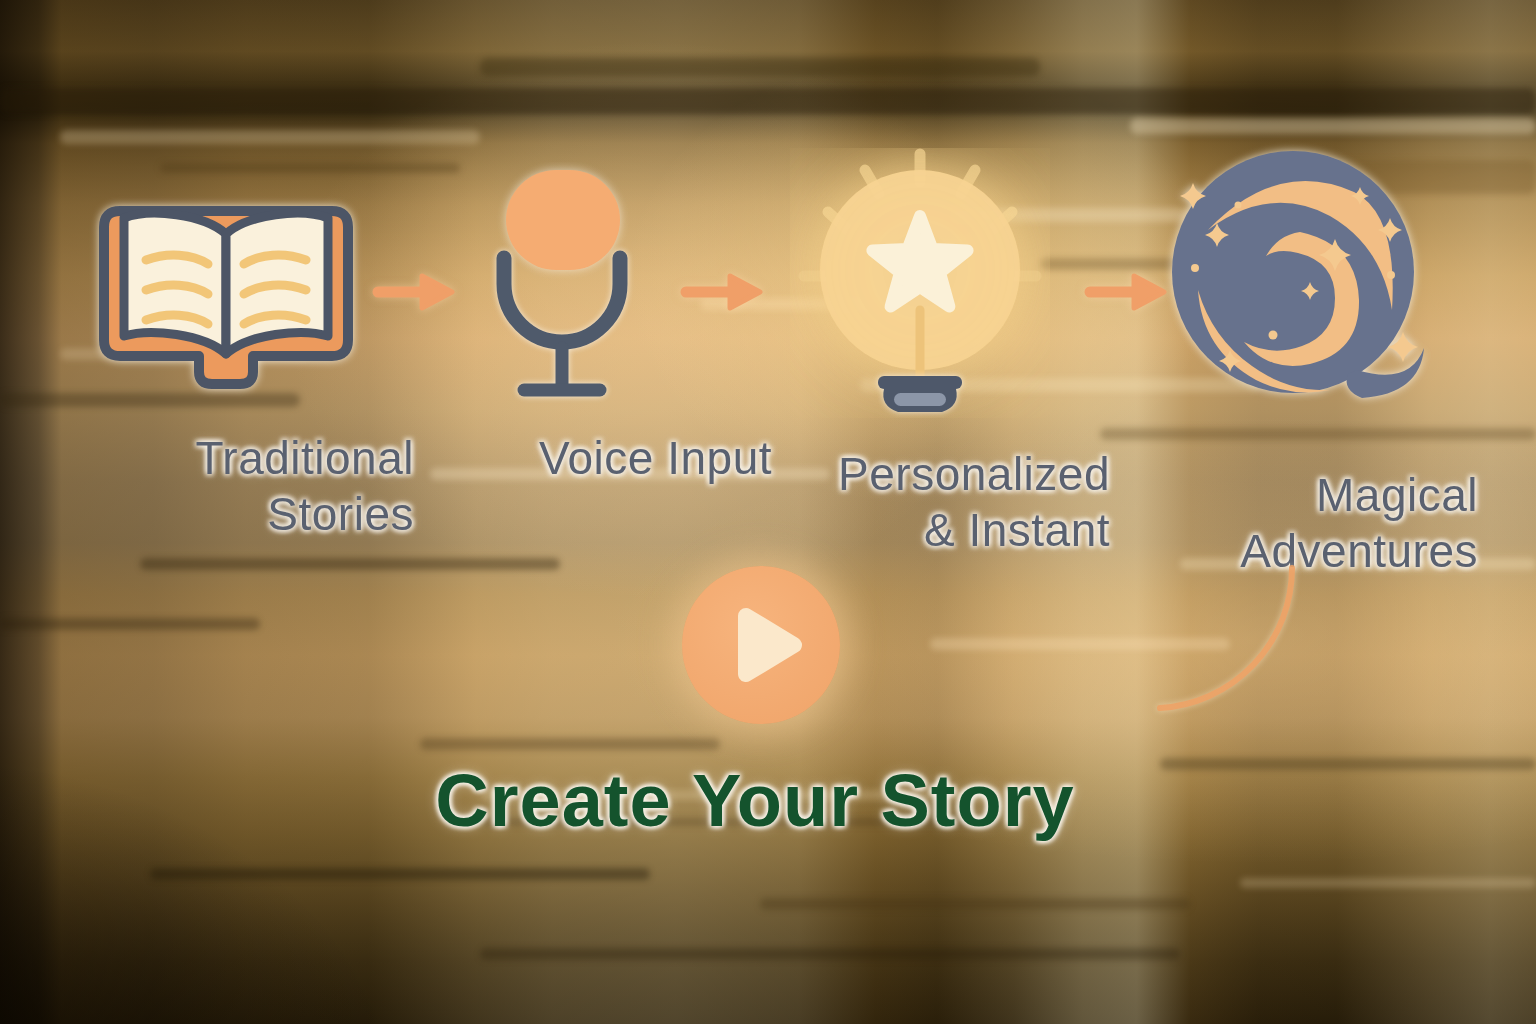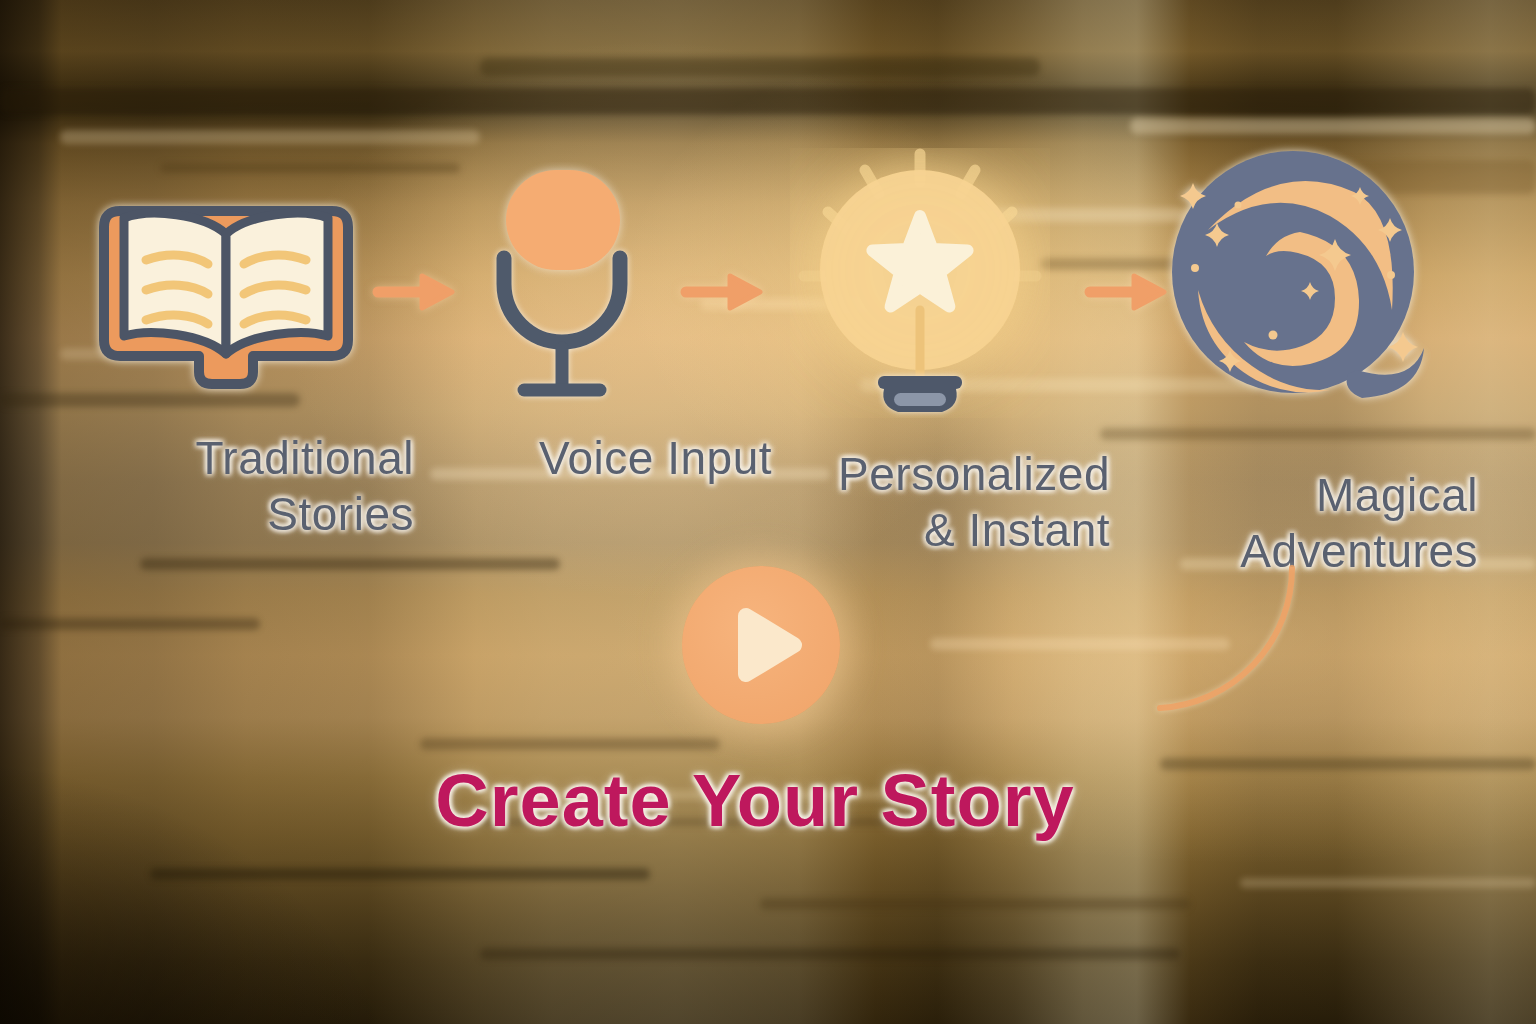--- a/index.html
+++ b/index.html
@@ -36,21 +36,21 @@
   .step-label{
     position:absolute;width:380px;text-align:right;
     font-size:46px;font-weight:normal;line-height:1.22;letter-spacing:.5px;
     color:#5A6170;white-space:pre-line;
     text-shadow:-2px -2px 4px rgba(249,244,234,.78), 2px -2px 4px rgba(249,244,234,.78),
                 -2px 2px 4px rgba(249,244,234,.78), 2px 2px 4px rgba(249,244,234,.78),
                 0 0 12px rgba(249,244,234,.45);
   }
   .title{
     position:absolute;left:295px;top:758px;width:920px;text-align:center;
-    font-size:74px;font-weight:bold;letter-spacing:1px;color:#be185d;
+    font-size:74px;font-weight:bold;letter-spacing:1px;color:#14532d;
     text-shadow:-2px -2px 4px rgba(249,244,234,.8), 2px -2px 4px rgba(249,244,234,.8),
                 -2px 2px 4px rgba(249,244,234,.8), 2px 2px 4px rgba(249,244,234,.8),
                 0 0 14px rgba(249,244,234,.45);
   }
   .play-btn{
     position:absolute;left:682px;top:566px;width:158px;height:158px;border-radius:50%;
     background:radial-gradient(circle at 44% 38%, #F7B47D, #F1A76D 78%);
     box-shadow:0 0 34px 10px rgba(246,204,150,.48);
     border:none;cursor:pointer;padding:0;
   }

